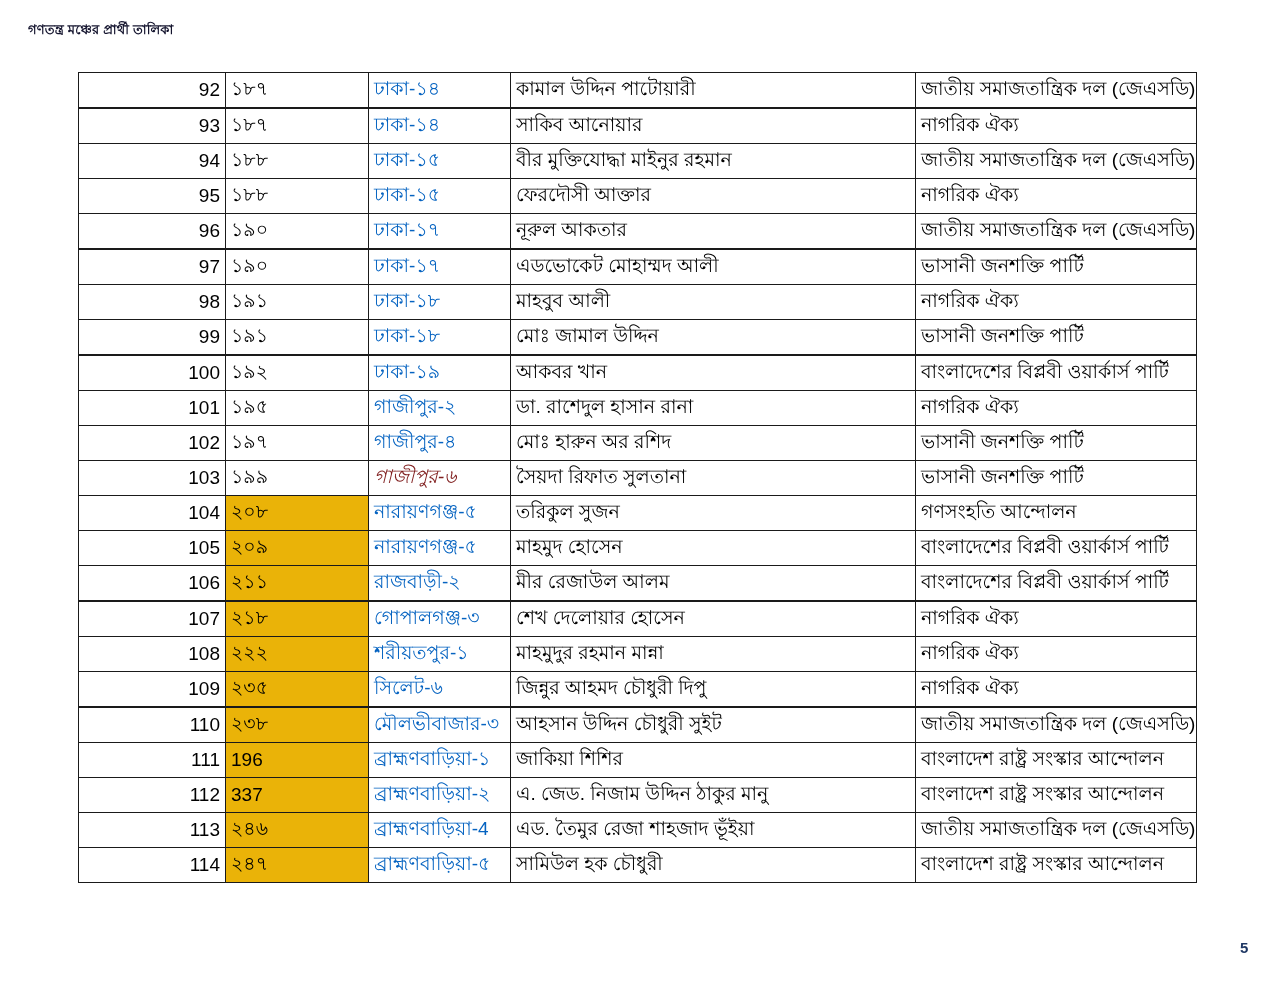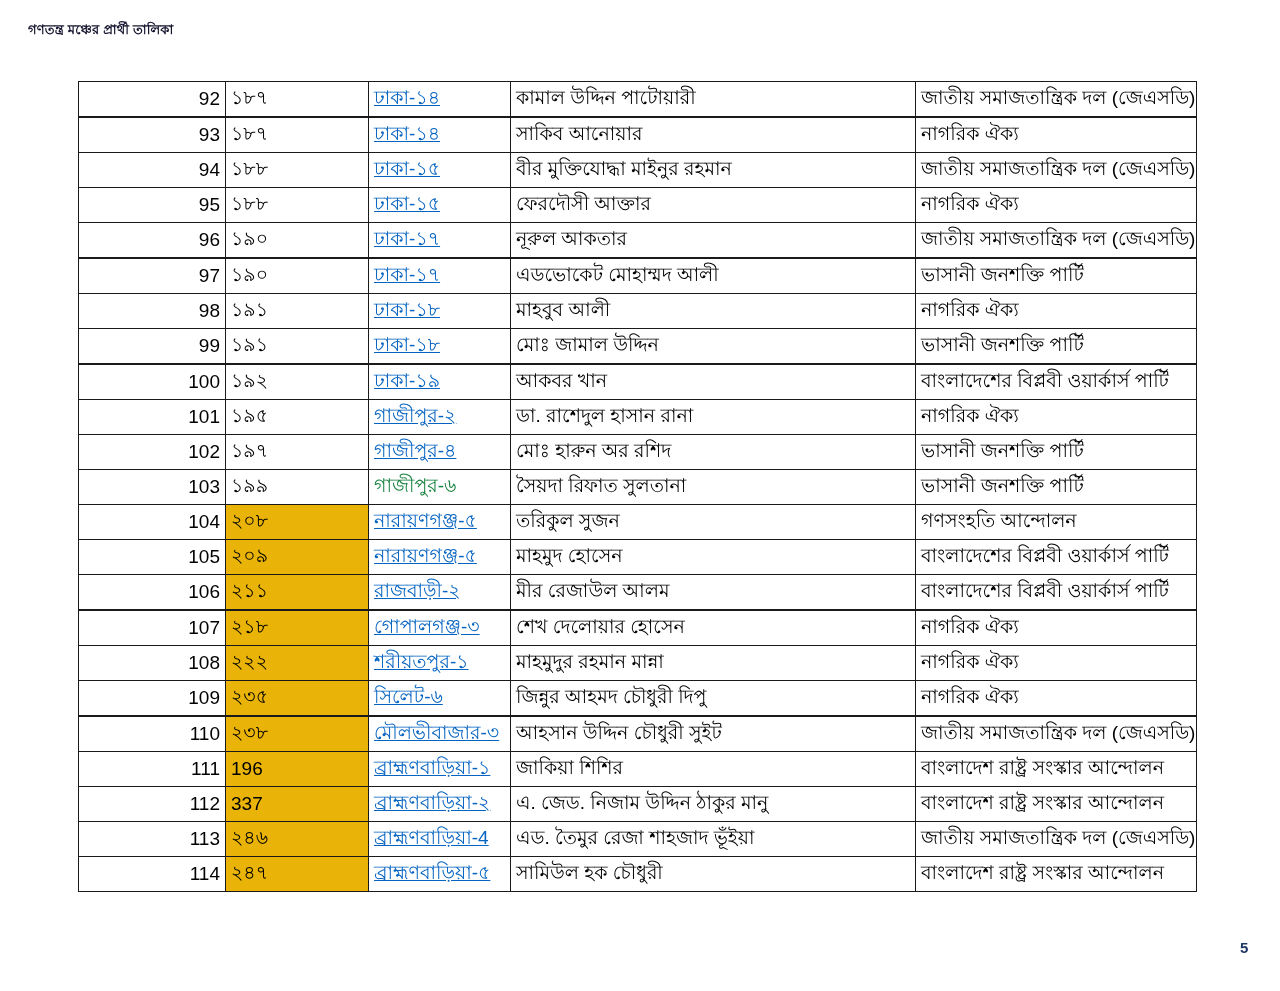--- a/index.html
+++ b/index.html
@@ -20,21 +20,21 @@
     left: 28px;
     top: 20px;
     font-size: 13px;
     font-weight: 700;
     color: #14142e;
     letter-spacing: 0.2px;
   }
   table.candidates {
     position: absolute;
     left: 78px;
-    top: 81px;
+    top: 72px;
     width: 1118px;
     border-collapse: collapse;
     table-layout: fixed;
   }
   table.candidates td {
     border: 1px solid #1a1a1a;
     height: 34px;
     padding: 0 5px;
     font-size: 19px;
     color: #000000;
@@ -51,25 +51,25 @@
   td.serial {
     text-align: right;
     padding-right: 3px;
     font-size: 21px;
   }
   td.number.highlight {
     background: #eab308;
   }
   a.constituency-link {
     color: #0563C1;
-    text-decoration: underline;
     cursor: pointer;
   }
   .constituency-plain {
-    color: #15803d;
+    color: #7f1d1d;
+    font-style: italic;
   }
   .page-number {
     position: absolute;
     left: 1240px;
     top: 939px;
     font-size: 15px;
     font-weight: 700;
     color: #1F3864;
   }
 </style>

